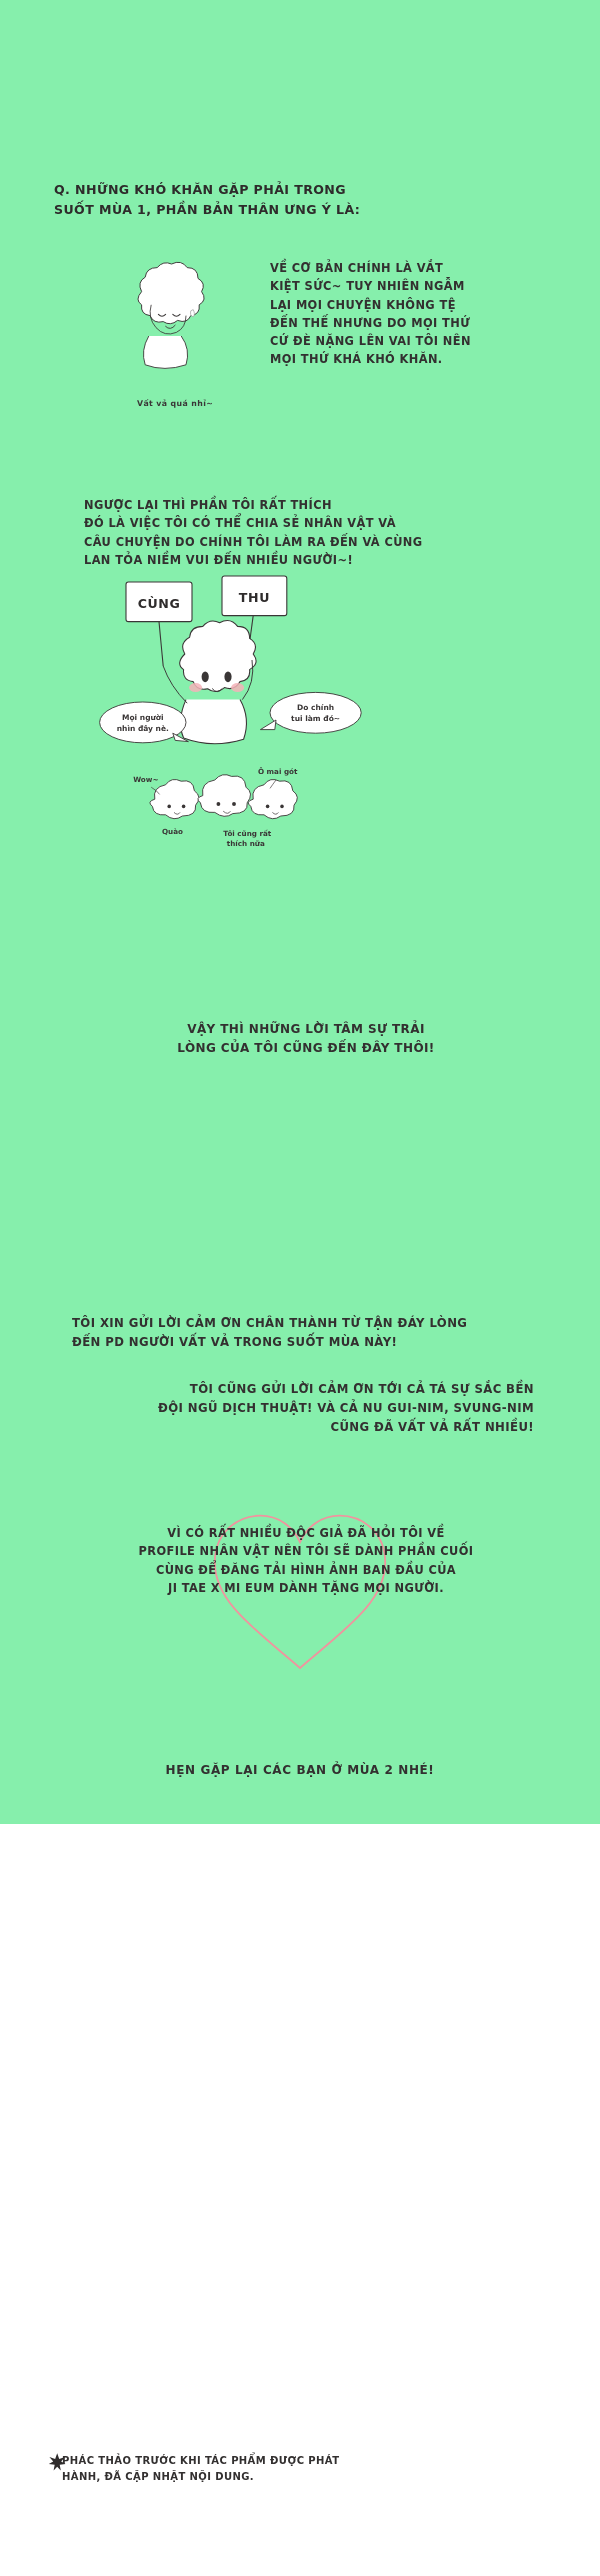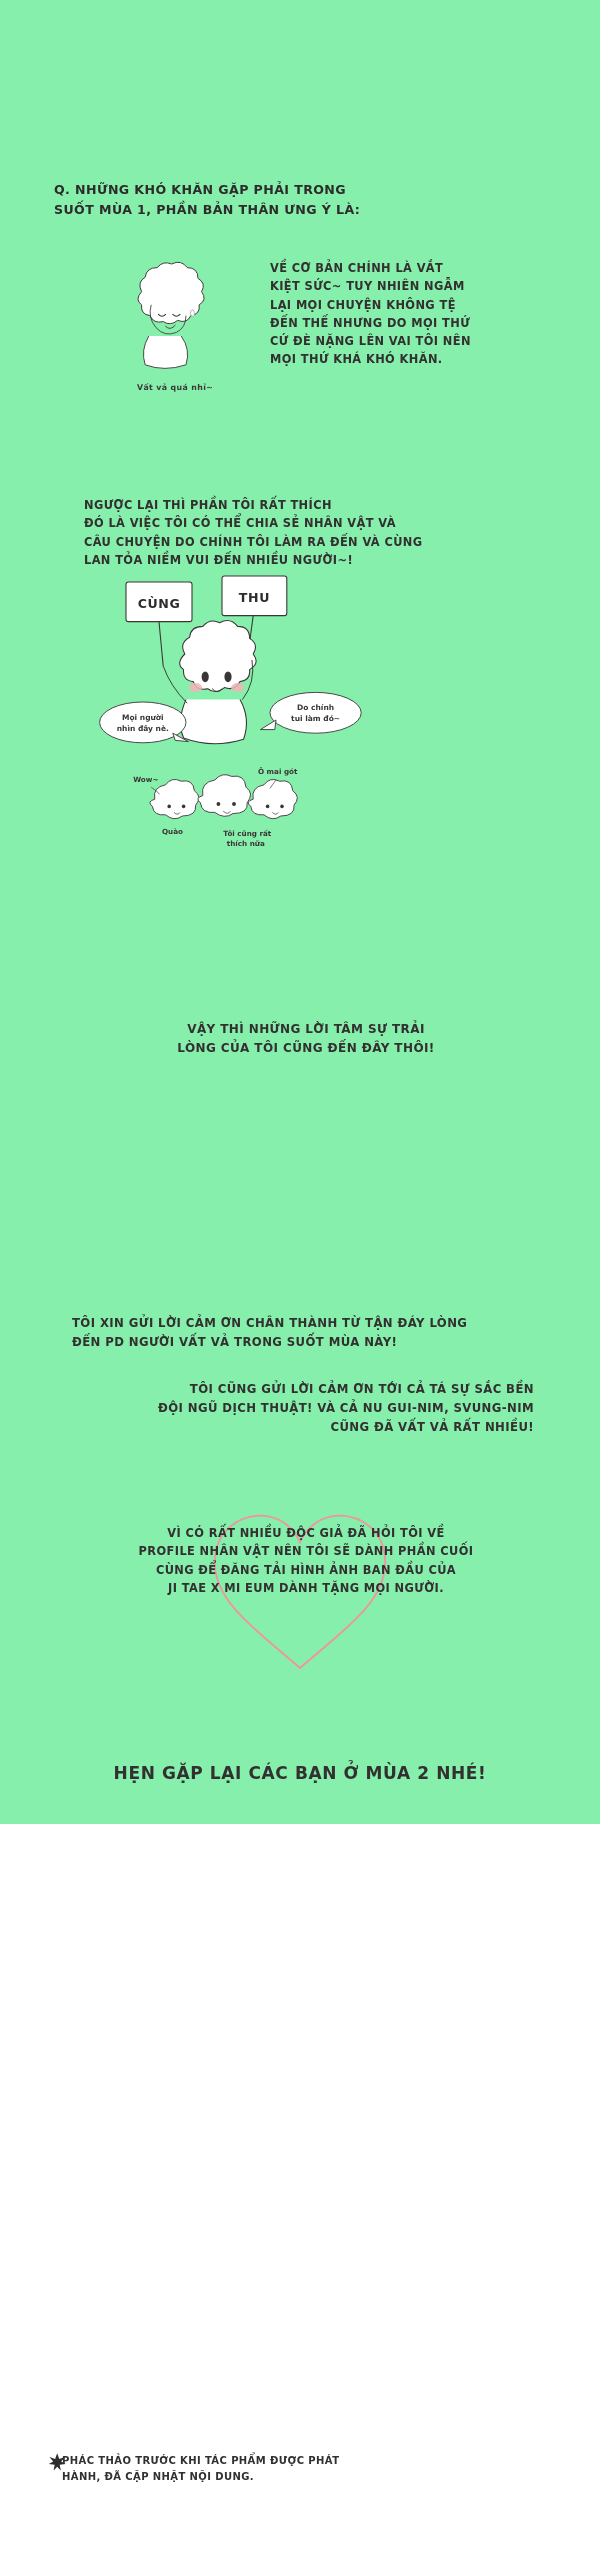--- a/index.html
+++ b/index.html
@@ -49,21 +49,21 @@
     top: 259px;
     width: 282px;
     font-size: 11.4px;
     line-height: 1.6;
     margin-left: 37px;
   }
 
   
   #caption-tired {
     left: 137px;
-    top: 382px;
+    top: 398px;
     width: 144px;
     font-size: 7.8px;
     font-weight: bold;
     color: #3a3737;
   }
 
   
   #ans-2 {
     left: 84px;
     top: 496px;
@@ -110,21 +110,21 @@
     top: 1524px;
     width: 396px;
     font-size: 11.4px;
     line-height: 1.62;
     text-align: center;
   }
   #closing {
     left: 72px;
     top: 1761px;
     width: 456px;
-    font-size: 17px;
+    font-size: 12px;
     line-height: 1.5;
     text-align: center;
     letter-spacing: 0.6px;
   }
   #footnote {
     left: 62px;
     top: 2453px;
     width: 444px;
     font-size: 10px;
     line-height: 1.6;

